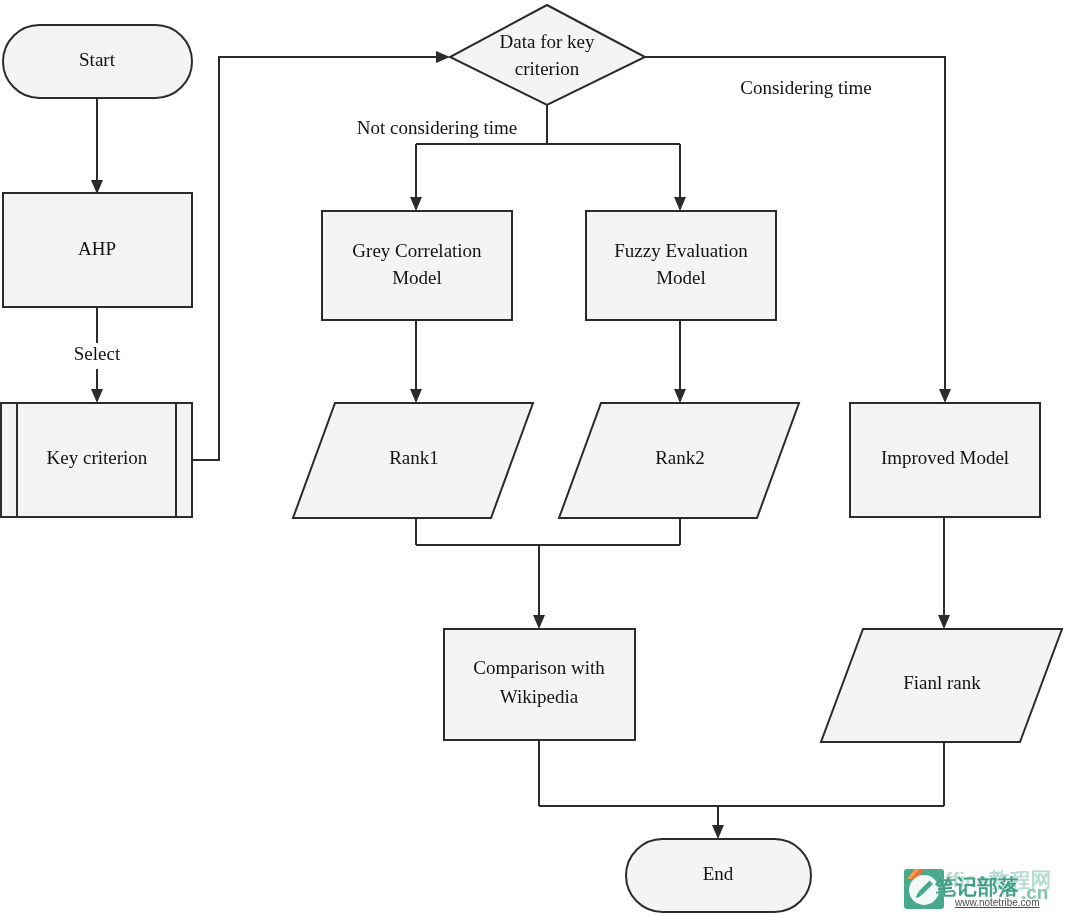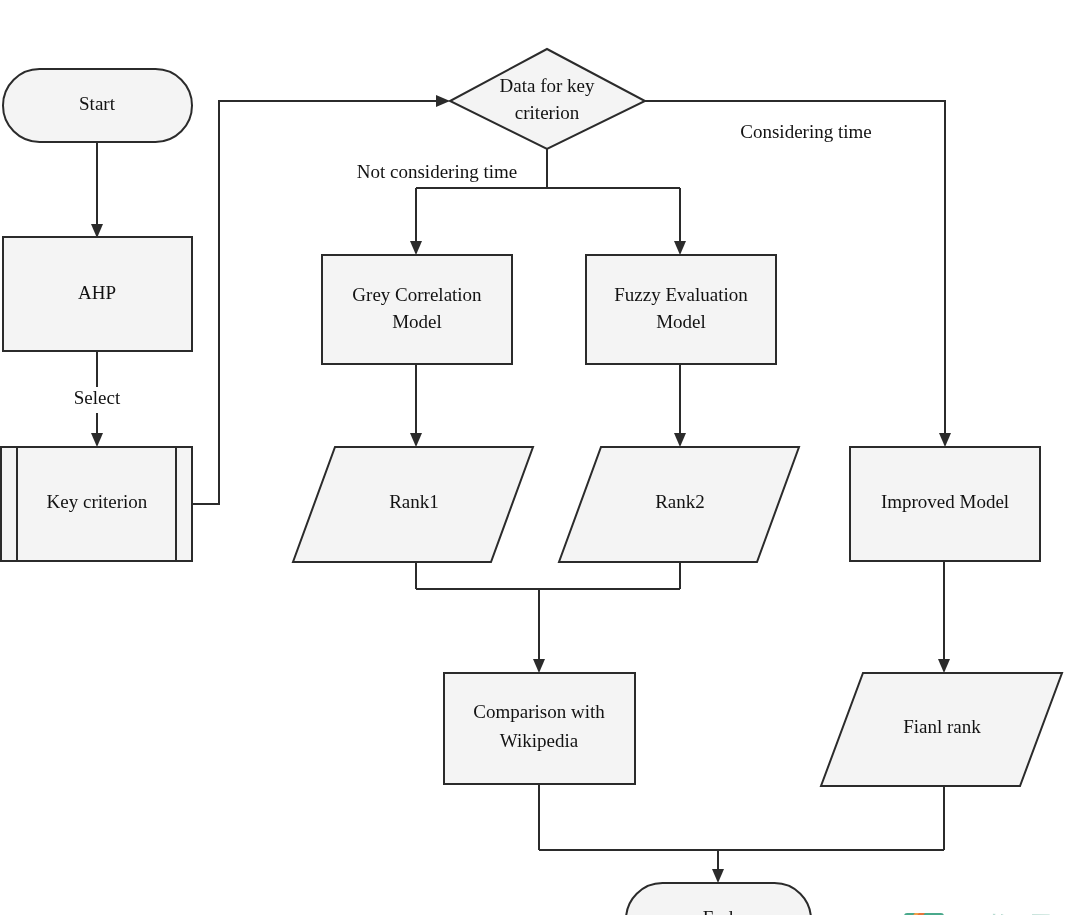--- a/index.html
+++ b/index.html
@@ -14,21 +14,20 @@
     font-family: "Liberation Serif", "DejaVu Serif", serif;
     overflow: hidden;
     position: relative;
   }
   #flow-root {
     position: absolute;
     left: 0;
     top: 0;
     width: 1070px;
     height: 677px;
-    margin-top: 44px;
   }
   svg#flowchart {
     display: block;
     width: 1070px;
     height: 915px;
   }
   .node-shape {
     fill: #f4f4f4;
     stroke: #2b2b2b;
     stroke-width: 2;

